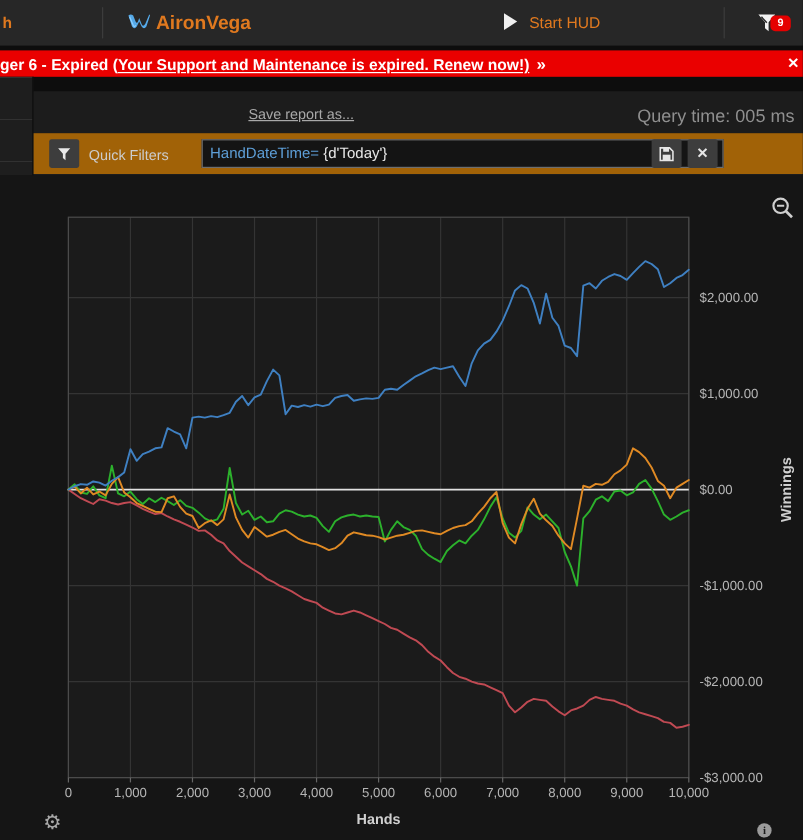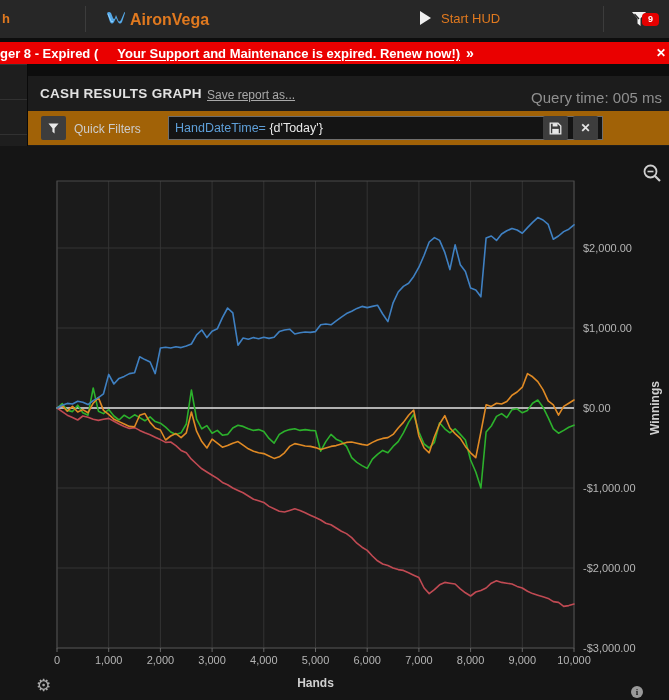--- a/index.html
+++ b/index.html
@@ -15,21 +15,21 @@
   #play-icon { position:absolute; left:420px; top:11px; width:0; height:0;
     border-top:7px solid transparent; border-bottom:7px solid transparent; border-left:11px solid #f0f0f0; }
   #start-hud { position:absolute; left:441px; top:11px; color:var(--accent,#e0791f); font-weight:normal; font-size:13px; }
   #tb-funnel { position:absolute; left:630px; top:10px; }
   #filter-badge { position:absolute; left:642px; top:13px; min-width:17px; height:13px; background:var(--badge_red,#e50000);
     border-radius:4px; color:#fff; font-size:9px; font-weight:bold; text-align:center; line-height:13px; padding:0 2px; }
 
   
   #banner { position:absolute; left:0; top:42px; width:669px; height:22px; background:var(--banner_red,#ea0000);
     color:#fff; font-weight:bold; font-size:13px; line-height:22px; white-space:nowrap; }
-  #banner u { text-underline-offset:2px;padding-left:19px; }
+  #banner u { text-underline-offset:2px; }
   #banner-chevron { margin-left:6px; font-size:14px; }
   #banner-close { position:absolute; right:-3px; top:0; width:16px; text-align:left; cursor:default; font-size:12px; }
 
   
   #left-strip { position:absolute; left:0; top:64px; width:28px; height:636px; background:#1e1e1e;
     border-right:1px solid #0a0a0a;
     background-image:repeating-linear-gradient(to bottom, #313131 0 1px, transparent 1px 35px); }
 
   
   #panel { position:absolute; left:28px; top:76px; width:641px; height:624px; background:#1c1c1c; }
@@ -78,28 +78,27 @@
   <span id="tb-funnel">
     <svg width="18" height="18" viewBox="0 0 18 18">
       <path d="M2,2 H16 L10.5,8.5 V16 L7.5,13.5 V8.5 Z" fill="#f2f2f2"></path>
       <path d="M4.5,4 L9,9" stroke="#272727" stroke-width="1.2"></path>
     </svg>
   </span>
   <span id="filter-badge">9</span>
 </div>
 
 <div id="banner">
-  <span>ger 8 - Expired (</span><u>Your Support and Maintenance is expired.  Renew now!)</u><span id="banner-chevron">»</span>
+  <span>ger 6 - Expired (</span><u>Your Support and Maintenance is expired.  Renew now!)</u><span id="banner-chevron">»</span>
   <span id="banner-close">✕</span>
 </div>
 
 <div id="left-strip"></div>
 
 <div id="panel">
-  <span id="report-title">CASH RESULTS GRAPH</span>
   <span id="save-report">Save report as...</span>
   <span id="query-time">Query time: 005 ms</span>
 
   <div id="filterbar">
     <div id="qf-funnel-btn" class="sq-btn">
       <svg width="13" height="13" viewBox="0 0 18 18">
         <path d="M2,2 H16 L10.5,8.5 V16 L7.5,13.5 V8.5 Z" fill="#e9e9e9"></path>
       </svg>
     </div>
     <span id="qf-label">Quick Filters</span>

